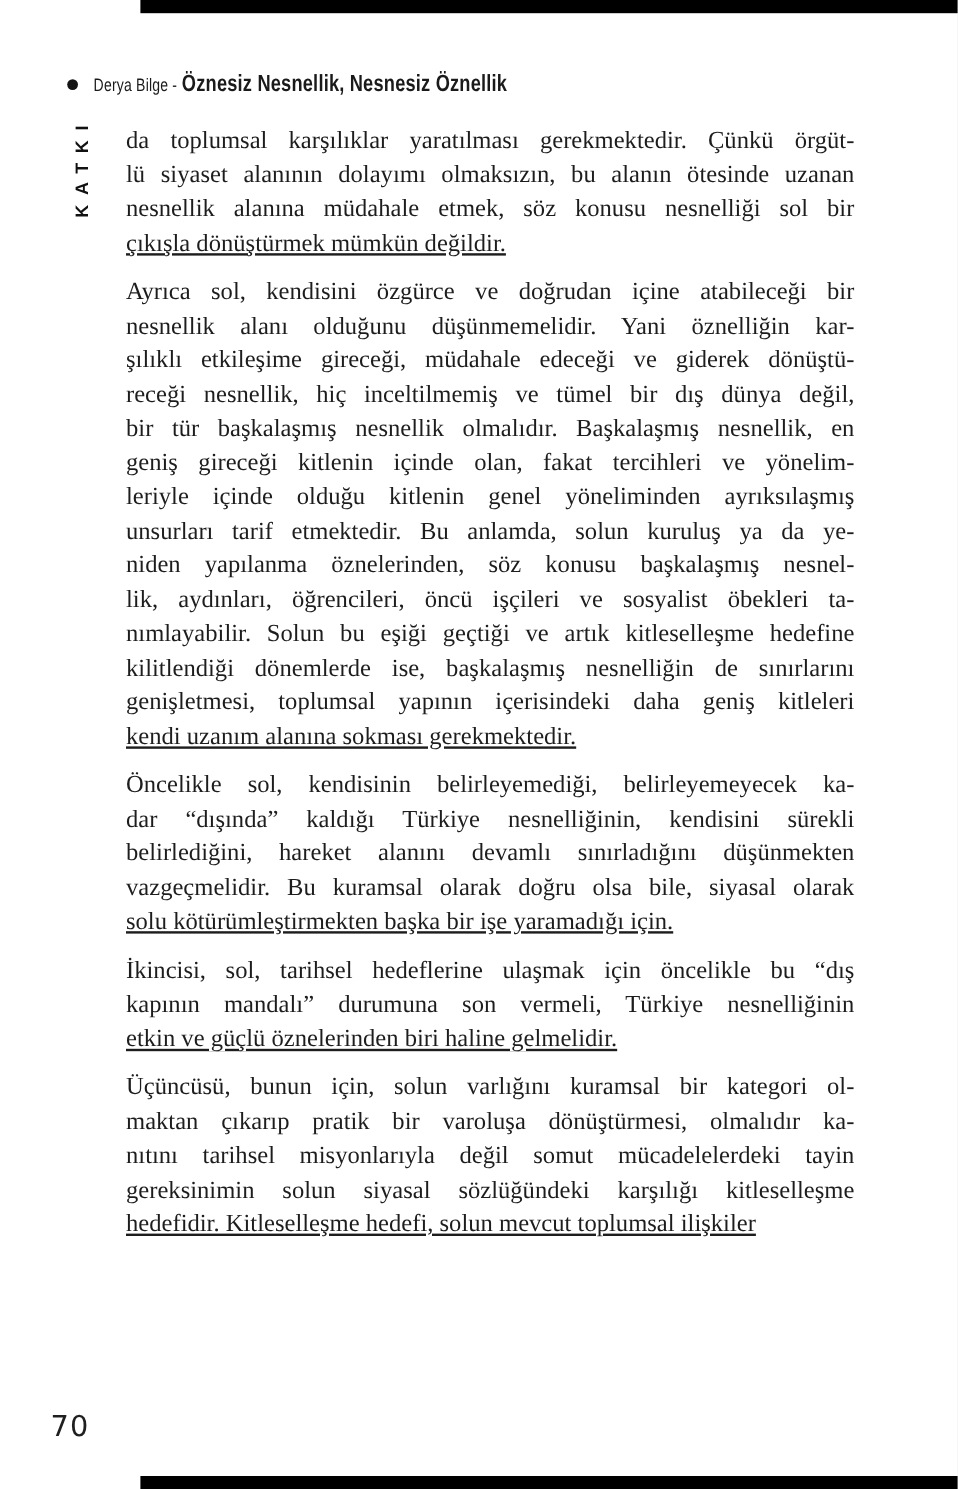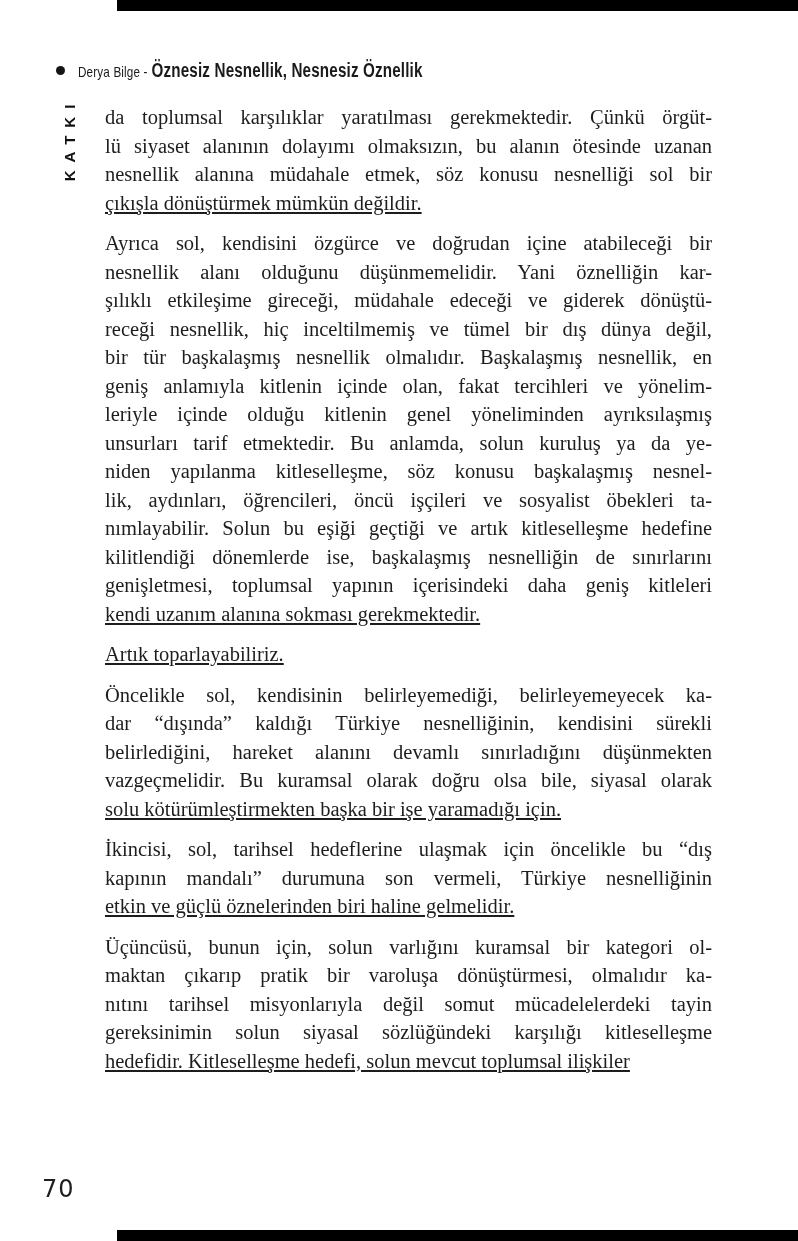--- a/index.html
+++ b/index.html
@@ -87,32 +87,29 @@
         <div class="tline">lü siyaset alanının dolayımı olmaksızın, bu alanın ötesinde uzanan</div>
         <div class="tline">nesnellik alanına müdahale etmek, söz konusu nesnelliği sol bir</div>
         <div class="tline last">çıkışla dönüştürmek mümkün değildir.</div>
       </div>
       <div class="para">
         <div class="tline">Ayrıca sol, kendisini özgürce ve doğrudan içine atabileceği bir</div>
         <div class="tline">nesnellik alanı olduğunu düşünmemelidir. Yani öznelliğin kar-</div>
         <div class="tline">şılıklı etkileşime gireceği, müdahale edeceği ve giderek dönüştü-</div>
         <div class="tline">receği nesnellik, hiç inceltilmemiş ve tümel bir dış dünya değil,</div>
         <div class="tline">bir tür başkalaşmış nesnellik olmalıdır. Başkalaşmış nesnellik, en</div>
-        <div class="tline">geniş anlamıyla kitlenin içinde olan, fakat tercihleri ve yönelim-</div>
+        <div class="tline">geniş gireceği kitlenin içinde olan, fakat tercihleri ve yönelim-</div>
         <div class="tline">leriyle içinde olduğu kitlenin genel yöneliminden ayrıksılaşmış</div>
         <div class="tline">unsurları tarif etmektedir. Bu anlamda, solun kuruluş ya da ye-</div>
-        <div class="tline">niden yapılanma kitleselleşme, söz konusu başkalaşmış nesnel-</div>
+        <div class="tline">niden yapılanma öznelerinden, söz konusu başkalaşmış nesnel-</div>
         <div class="tline">lik, aydınları, öğrencileri, öncü işçileri ve sosyalist öbekleri ta-</div>
         <div class="tline">nımlayabilir. Solun bu eşiği geçtiği ve artık kitleselleşme hedefine</div>
         <div class="tline">kilitlendiği dönemlerde ise, başkalaşmış nesnelliğin de sınırlarını</div>
         <div class="tline">genişletmesi, toplumsal yapının içerisindeki daha geniş kitleleri</div>
         <div class="tline last">kendi uzanım alanına sokması gerekmektedir.</div>
-      </div>
-      <div class="para">
-        <div class="tline last">Artık toparlayabiliriz.</div>
       </div>
       <div class="para">
         <div class="tline">Öncelikle sol, kendisinin belirleyemediği, belirleyemeyecek ka-</div>
         <div class="tline">dar “dışında” kaldığı Türkiye nesnelliğinin, kendisini sürekli</div>
         <div class="tline">belirlediğini, hareket alanını devamlı sınırladığını düşünmekten</div>
         <div class="tline">vazgeçmelidir. Bu kuramsal olarak doğru olsa bile, siyasal olarak</div>
         <div class="tline last">solu kötürümleştirmekten başka bir işe yaramadığı için.</div>
       </div>
       <div class="para">
         <div class="tline">İkincisi, sol, tarihsel hedeflerine ulaşmak için öncelikle bu “dış</div>

